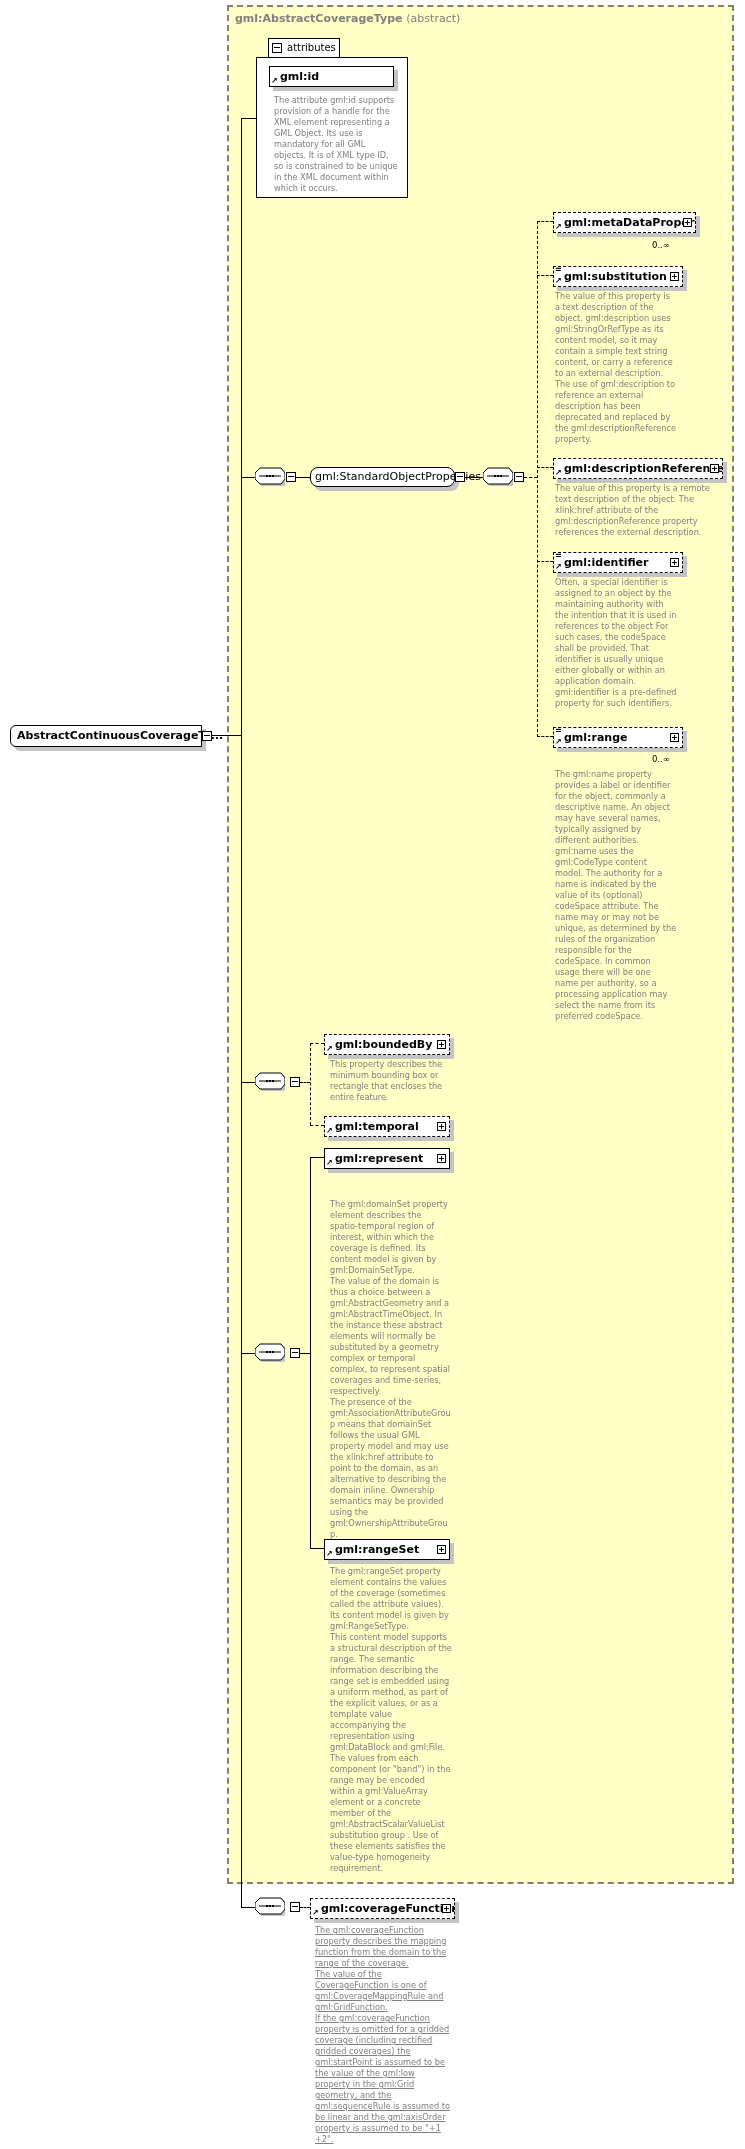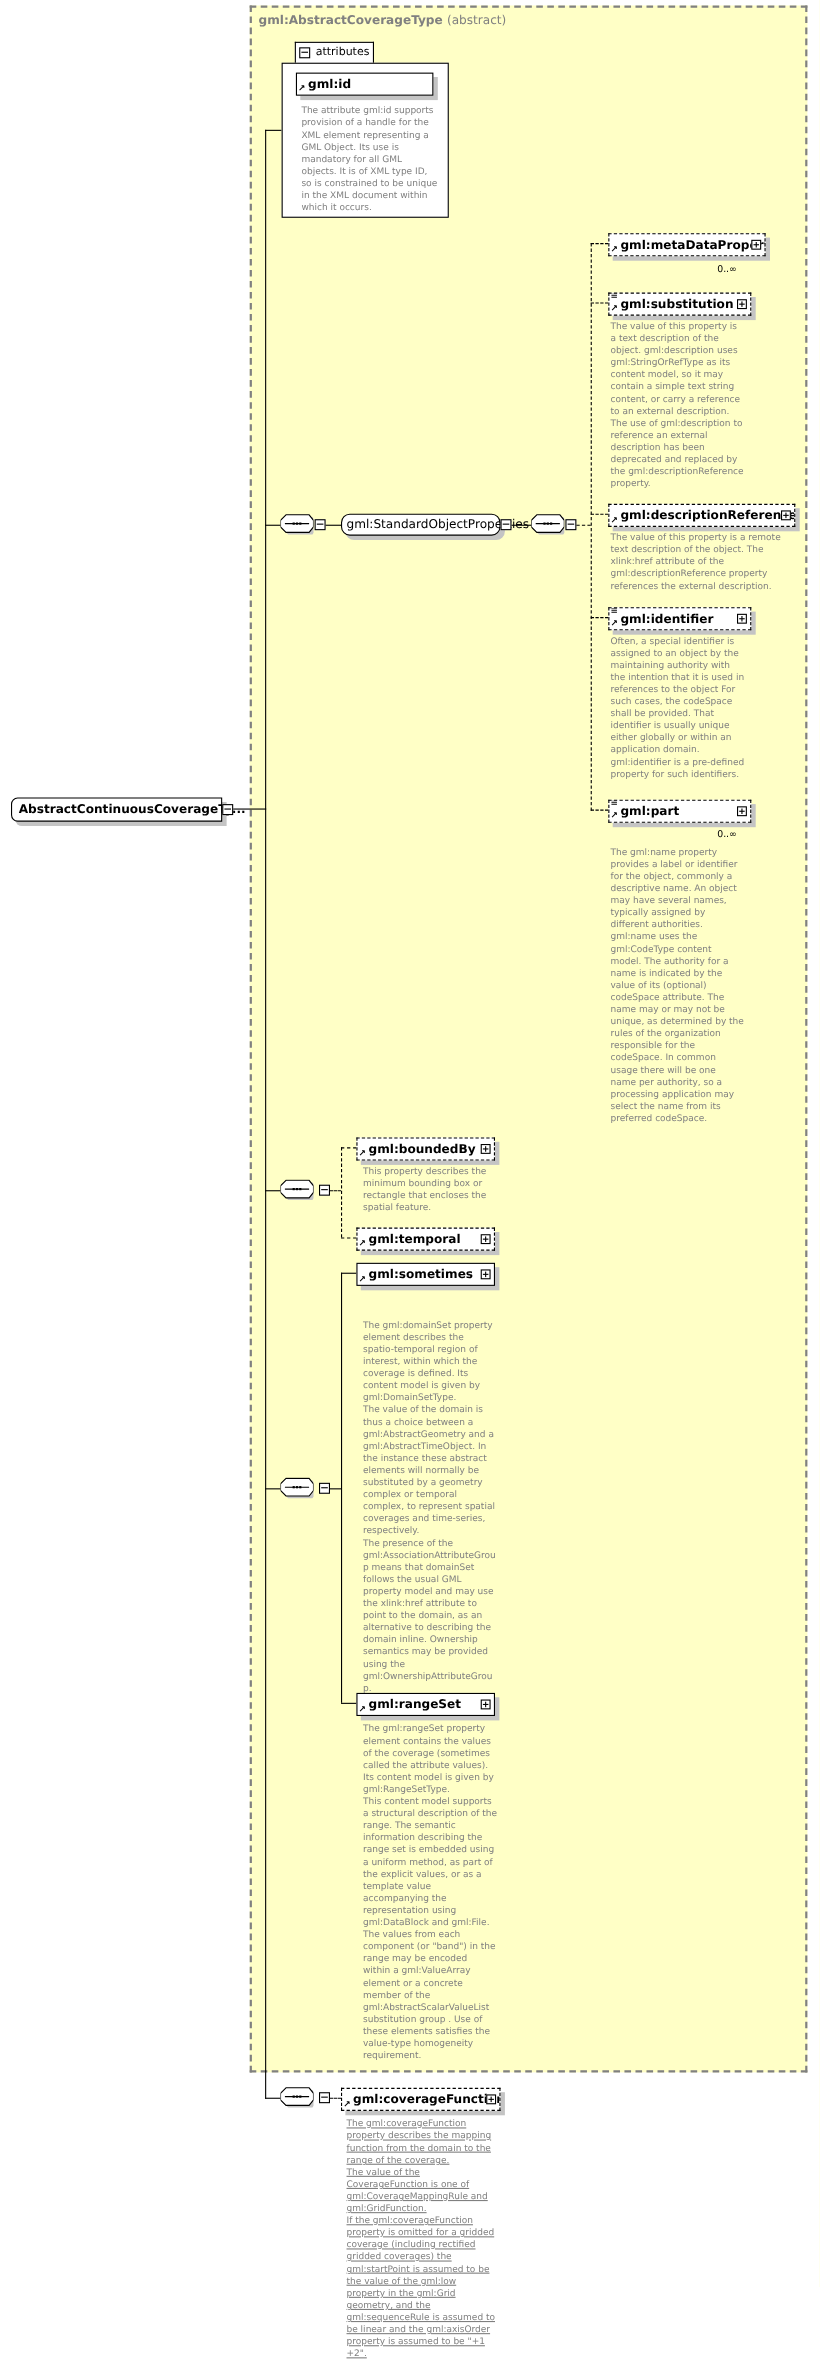--- a/index.html
+++ b/index.html
@@ -167,21 +167,21 @@
 identifier is usually unique
 either globally or within an
 application domain.
 gml:identifier is a pre-defined
 property for such identifiers.</div>
 
 <div class="hdash" style="left:537px;top:736px;width:16px;"></div>
 <div class="node opt" style="left:553px;top:727px;width:130px;height:21px;">
   <span class="doc">≡</span>
   <span class="ref">↗</span>
-  <span>gml:part</span>
+  <span>gml:range</span>
   <span class="plus" style="right:3px;top:5px;"></span>
 </div>
 <div class="card" style="left:652px;top:754px;">0..∞</div>
 <div class="doctext" style="left:555px;top:769px;">The gml:name property
 provides a label or identifier
 for the object, commonly a
 descriptive name. An object
 may have several names,
 typically assigned by
 different authorities.
@@ -216,21 +216,21 @@
 <div class="vdash" style="left:310px;top:1043px;height:82px;"></div>
 <div class="hdash" style="left:310px;top:1043px;width:14px;"></div>
 <div class="node opt" style="left:324px;top:1034px;width:126px;height:21px;">
   <span class="ref">↗</span>
   <span>gml:boundedBy</span>
   <span class="plus" style="right:3px;top:5px;"></span>
 </div>
 <div class="doctext" style="left:330px;top:1059px;">This property describes the
 minimum bounding box or
 rectangle that encloses the
-spatial feature.</div>
+entire feature.</div>
 <div class="hdash" style="left:310px;top:1125px;width:14px;"></div>
 <div class="node opt" style="left:324px;top:1116px;width:126px;height:21px;">
   <span class="ref">↗</span>
   <span>gml:temporal</span>
   <span class="plus" style="right:3px;top:5px;"></span>
 </div>
 
 <div class="hline" style="left:241px;top:1353px;width:14px;"></div>
 <svg class="seq" style="left:255px;top:1343px;" width="34" height="24">
   <polygon points="7,3 2,8 2,14 7,19 29,19 33,14 33,8 29,3" fill="#c4c4c4"></polygon>
@@ -239,21 +239,21 @@
   <rect x="11" y="8" width="2" height="2" fill="#000"></rect>
     <rect x="14" y="8" width="2" height="2" fill="#000"></rect>
     <rect x="17" y="8" width="2" height="2" fill="#000"></rect>
 </svg>
 <div class="minus abs" style="left:290px;top:1348px;"></div>
 <div class="hline" style="left:300px;top:1353px;width:10px;"></div>
 <div class="vline" style="left:310px;top:1157px;height:391px;"></div>
 <div class="hline" style="left:310px;top:1157px;width:14px;"></div>
 <div class="node" style="left:324px;top:1148px;width:126px;height:21px;">
   <span class="ref">↗</span>
-  <span>gml:sometimes</span>
+  <span>gml:represent</span>
   <span class="plus" style="right:3px;top:5px;"></span>
 </div>
 <div class="doctext" style="left:330px;top:1173px;margin-top:26px;">The gml:domainSet property
 element describes the
 spatio-temporal region of
 interest, within which the
 coverage is defined. Its
 content model is given by
 gml:DomainSetType.
 The value of the domain is

